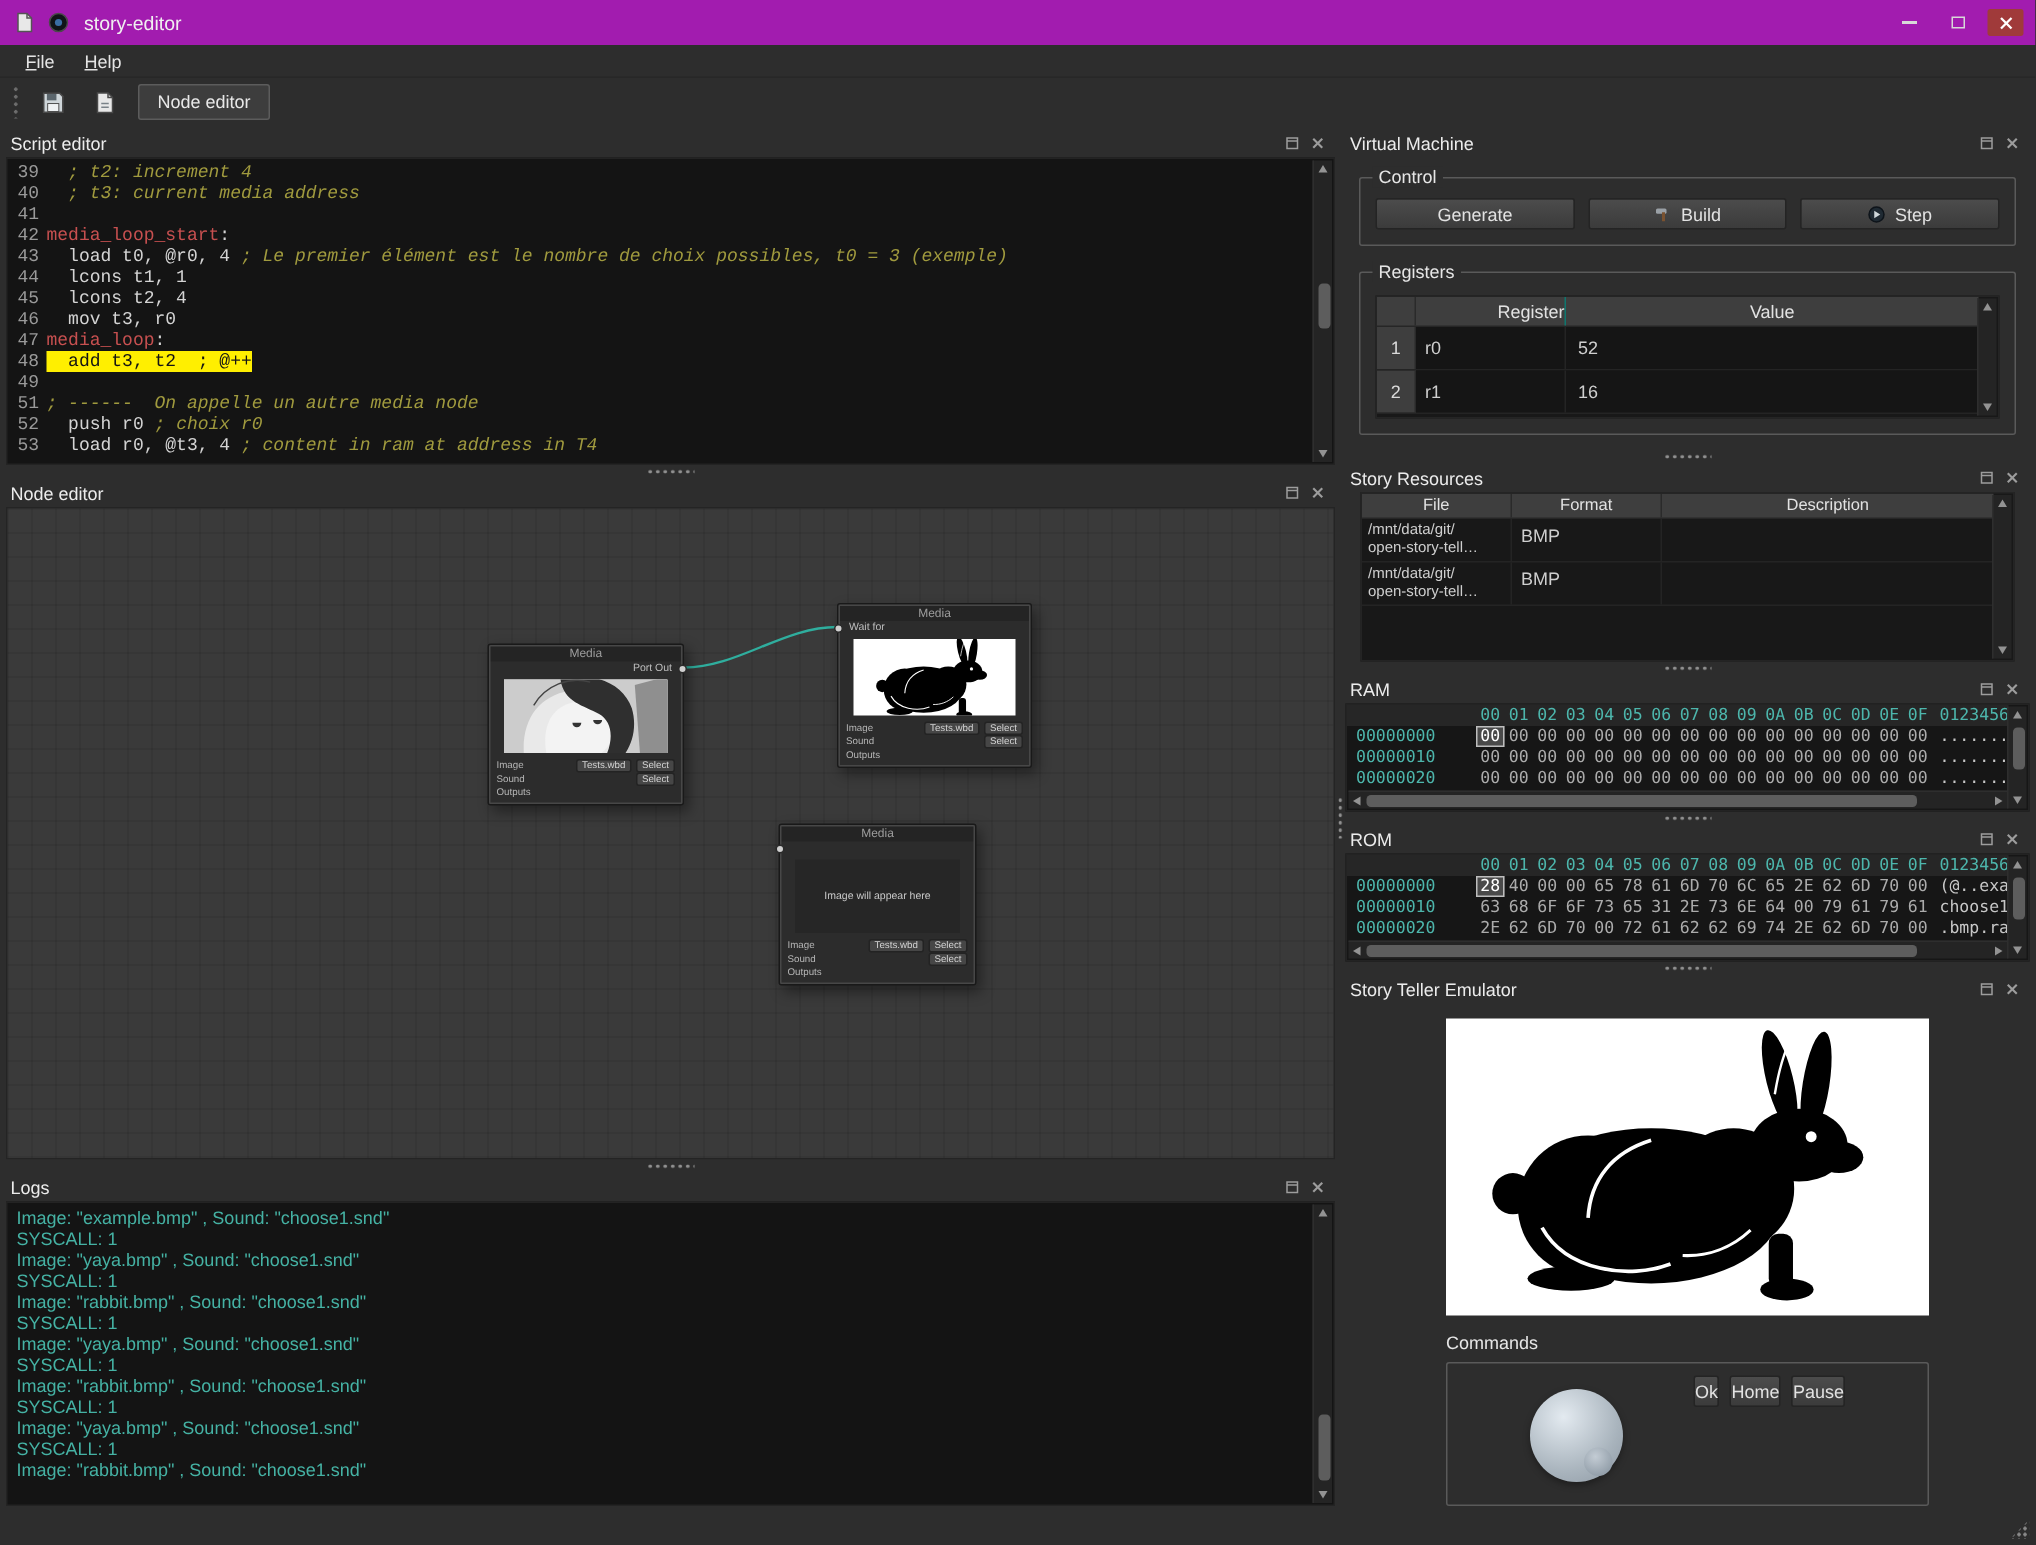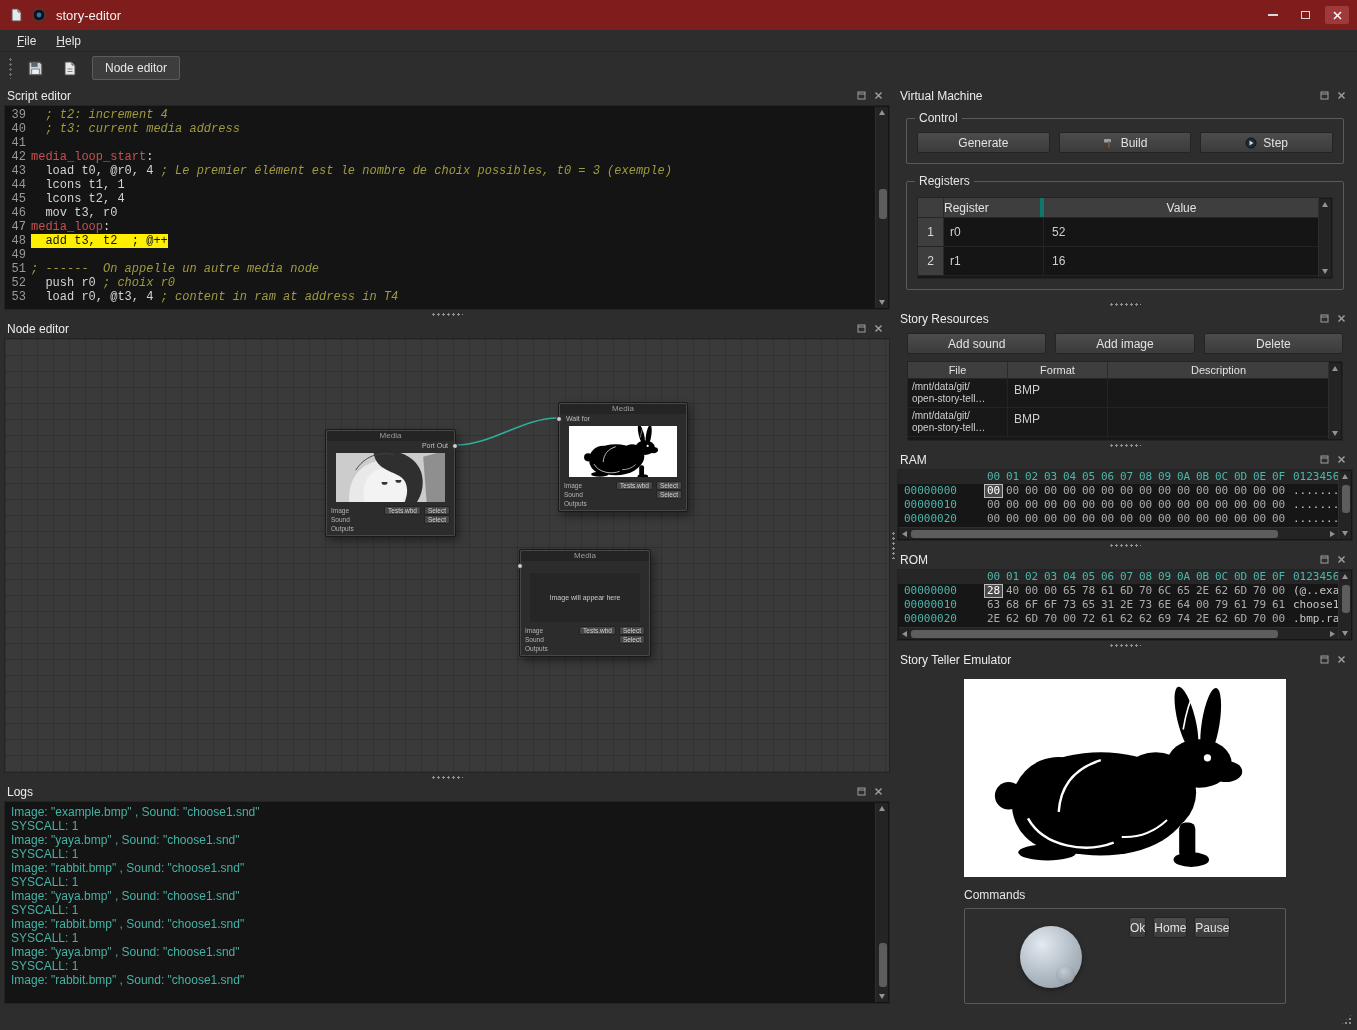--- a/index.html
+++ b/index.html
@@ -1,20 +1,20 @@
 <!DOCTYPE html>
 <html><head>
 <meta charset="utf-8">
 <style>
 *{margin:0;padding:0;box-sizing:border-box}
 html,body{width:1357px;height:1030px;overflow:hidden;background:#2d2d2d;font-family:"Liberation Sans",sans-serif;font-size:12px;color:#d6d6d6;position:relative}
 svg{display:block}
 
 
-.titlebar{position:absolute;left:0;top:0;width:100%;height:30px;background:#7f1d1d;display:flex;align-items:center;padding:0 8px;gap:7px}
+.titlebar{position:absolute;left:0;top:0;width:100%;height:30px;background:#a21caf;display:flex;align-items:center;padding:0 8px;gap:7px}
 .tb-icon{width:16px;height:16px;display:flex;align-items:center;justify-content:center}
 .title-text{font-size:13px;color:#f0f0f0;margin-left:2px}
 .win-btns{margin-left:auto;display:flex;gap:8px;align-items:center}
 .win-btn{width:24px;height:18px;display:flex;align-items:center;justify-content:center;border-radius:2px}
 .win-btn.close{background:#a03a3a}
 .glyph-min{width:10px;height:2px;background:#d8d8d8}
 .glyph-max{width:9px;height:8px;border:1px solid #d8d8d8}
 
 
 .menubar{position:absolute;top:30px;left:0;width:100%;height:22px;display:flex;align-items:center;padding:0 8px;gap:2px;border-bottom:1px solid #272727}
@@ -86,21 +86,21 @@
 
 
 .groupbox{position:relative;border:1px solid #5a5a5a;border-radius:2px;margin:13px 9px 4px;padding:13px 10px 10px}
 .gb-title{position:absolute;top:-8px;left:8px;background:#2d2d2d;padding:0 4px;color:#e6e6e6}
 .btn{flex:1;height:21px;background:linear-gradient(#4c4c4c,#3b3b3b);border:1px solid #242424;border-radius:2px;display:flex;align-items:center;justify-content:center;gap:6px;color:#e2e2e2}
 .btn-row{display:flex;gap:9px}
 
 .reg-table{position:relative;margin-top:2px;border:1px solid #242424;background:#181818;height:82px;overflow:hidden;padding-right:13px}
 .reg-head{display:flex;height:20px;background:#3e3e3e;border-bottom:1px solid #262626;color:#e2e2e2}
 .reg-corner{flex:0 0 26px;border-right:1px solid #2a2a2a}
-.reg-h1{flex:0 0 100px;text-align:left;line-height:20px;border-right:4px solid #0f766e}
+.reg-h1{flex:0 0 100px;text-align:right;line-height:20px;border-right:1px solid #0f766e}
 .reg-h2{flex:1;text-align:center;line-height:20px}
 .reg-row{display:flex;height:29px;border-bottom:1px solid #242424;background:#151515}
 .reg-num{flex:0 0 26px;background:#3e3e3e;border-right:1px solid #2a2a2a;display:flex;align-items:center;justify-content:center;color:#dadada}
 .reg-name{flex:0 0 100px;display:flex;align-items:center;padding-left:6px;border-right:1px solid #242424;color:#cfcfcf}
 .reg-val{flex:1;display:flex;align-items:center;padding-left:8px;color:#cfcfcf}
 
 .res-btns{display:flex;gap:9px;margin:5px 10px 7px}
 .res-table{position:relative;margin:0 10px;border:1px solid #242424;background:#181818;flex:1;overflow:hidden;padding-right:13px}
 .res-head{display:flex;height:17px;background:#3e3e3e;color:#e2e2e2;font-size:11px;border-bottom:1px solid #262626}
 .res-h{text-align:center;line-height:17px;border-right:1px solid #2a2a2a}
@@ -506,25 +506,20 @@
             </svg>
           </span>
         <span class="ph-btn">
             <svg width="9" height="9">
               <line x1="1.5" y1="1.5" x2="7.5" y2="7.5" stroke="#9d9d9d" stroke-width="1.4"></line>
               <line x1="7.5" y1="1.5" x2="1.5" y2="7.5" stroke="#9d9d9d" stroke-width="1.4"></line>
             </svg>
           </span>
       </span>
     </div>
-    <div class="res-btns">
-      <span class="btn">Add sound</span>
-      <span class="btn">Add image</span>
-      <span class="btn">Delete</span>
-    </div>
     <div class="res-table">
       <div class="res-head">
         <span class="res-h" style="flex:0 0 100px">File</span>
         <span class="res-h" style="flex:0 0 100px">Format</span>
         <span class="res-h" style="flex:1;border-right:none">Description</span>
       </div>
       <div>
           <div class="res-row">
             <div class="res-file">
               <div>/mnt/data/git/</div>

